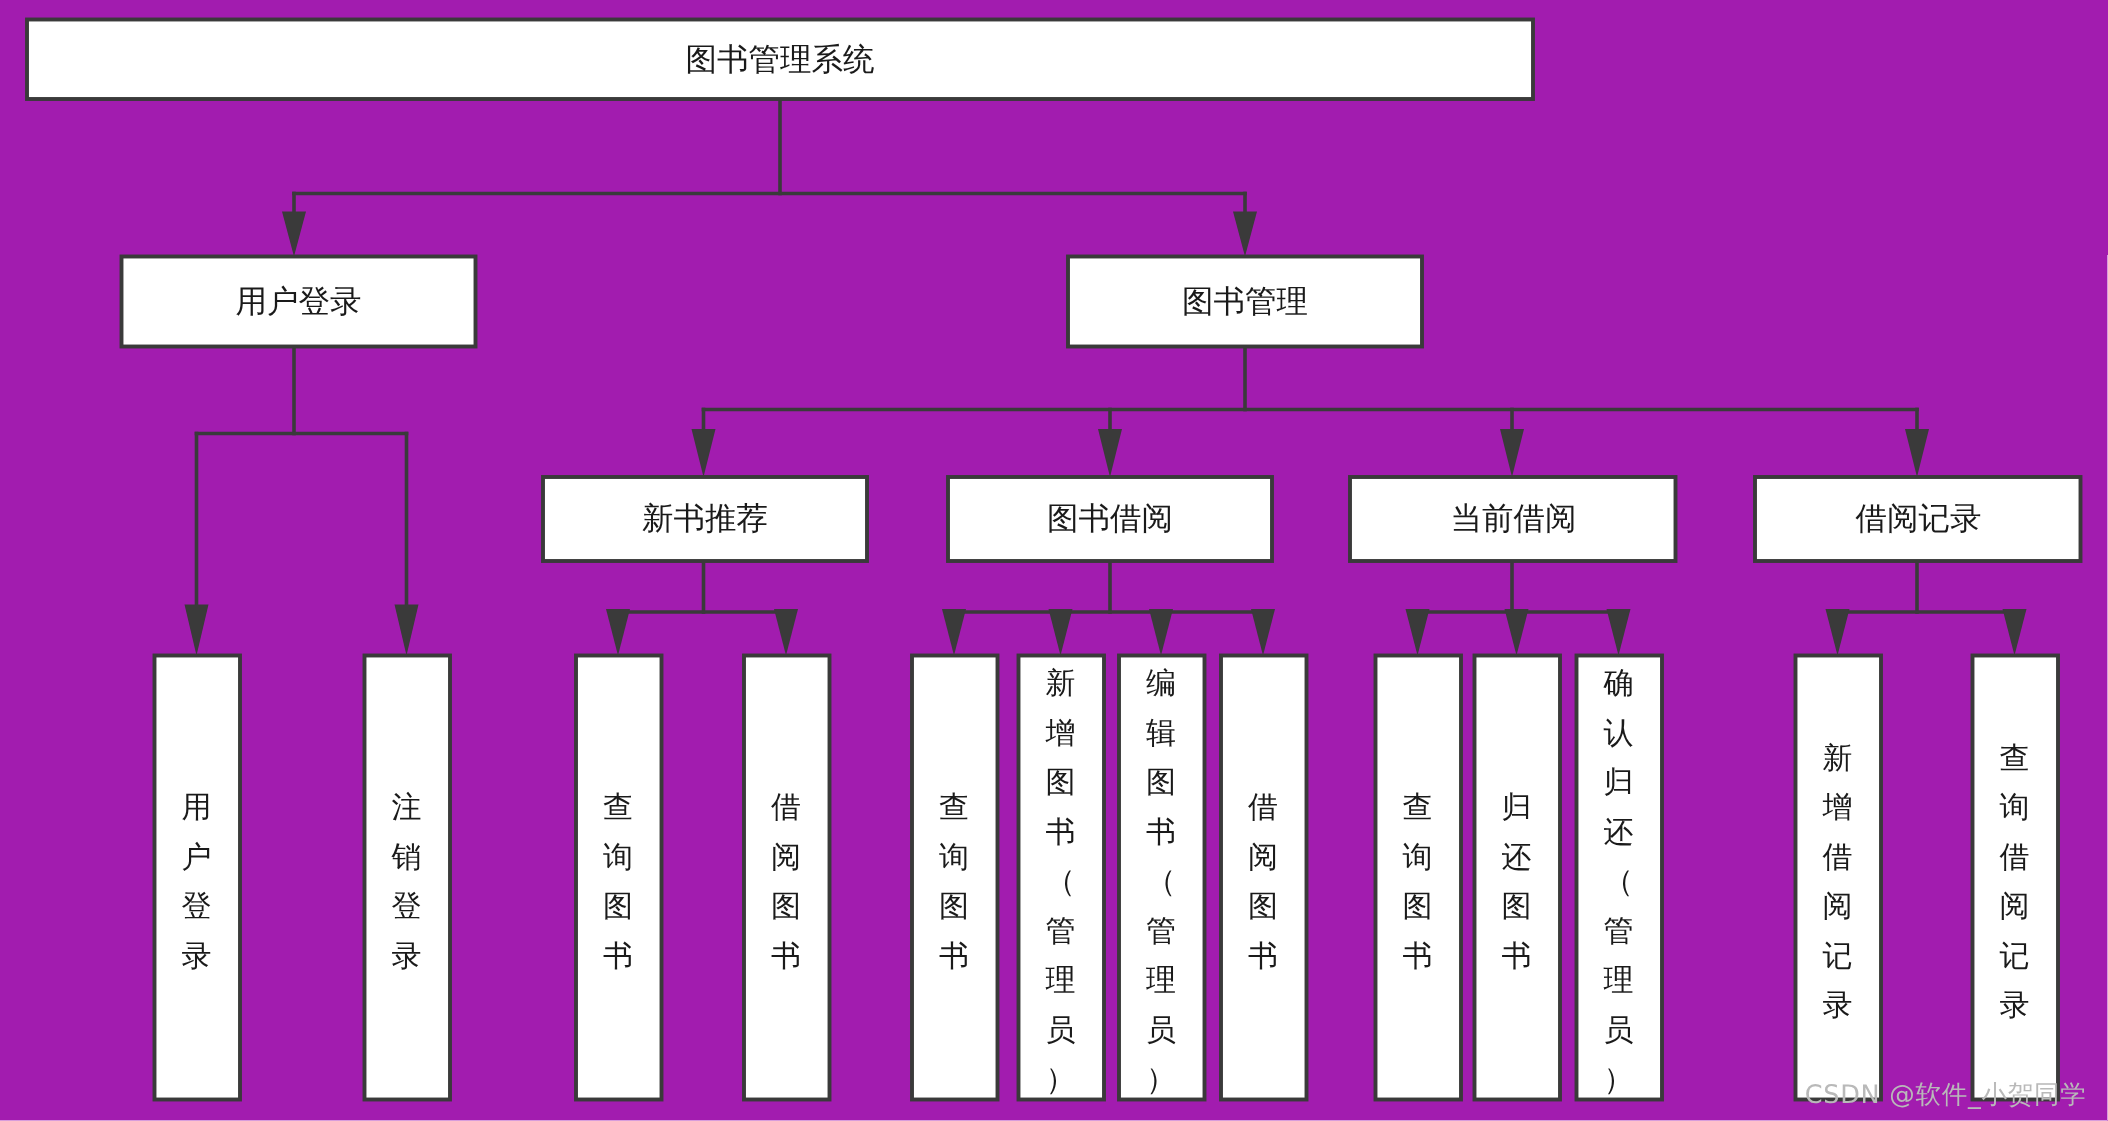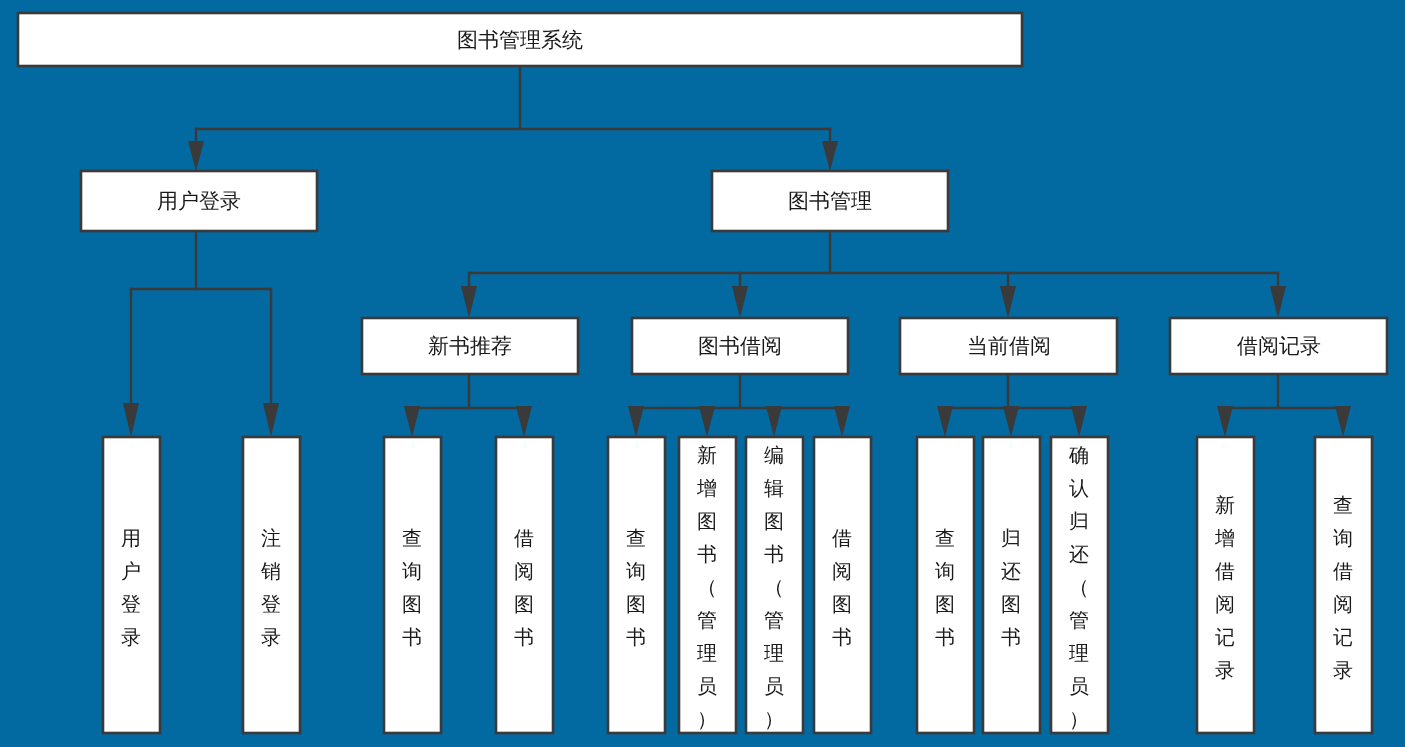--- a/index.html
+++ b/index.html
@@ -8,21 +8,21 @@
     padding: 0;
     background: #ffffff;
   }
   body {
     font-family: "DejaVu Sans", "Liberation Sans", sans-serif;
   }
   #diagram-root {
     position: relative;
     width: 1405px;
     height: 747px;
-    background: #0369a1;
+    background: #a21caf;
     overflow: hidden;
   }
   svg#tree-svg {
     position: absolute;
     left: 0;
     top: 0;
     width: 1405px;
     height: 747px;
     display: block;
   }
@@ -227,14 +227,15 @@
       <rect class="node-box" x="1197" y="437" width="57" height="296"></rect>
       <text class="node-label-v vtext" x="1225" y="0"><tspan x="1225" y="511.74" text-anchor="middle">新</tspan><tspan x="1225" y="544.74" text-anchor="middle">增</tspan><tspan x="1225" y="577.74" text-anchor="middle">借</tspan><tspan x="1225" y="610.74" text-anchor="middle">阅</tspan><tspan x="1225" y="643.74" text-anchor="middle">记</tspan><tspan x="1225" y="676.74" text-anchor="middle">录</tspan></text>
     </g>
     <g>
       <rect class="node-box" x="1315" y="437" width="57" height="296"></rect>
       <text class="node-label-v vtext" x="1343" y="0"><tspan x="1343" y="511.74" text-anchor="middle">查</tspan><tspan x="1343" y="544.74" text-anchor="middle">询</tspan><tspan x="1343" y="577.74" text-anchor="middle">借</tspan><tspan x="1343" y="610.74" text-anchor="middle">阅</tspan><tspan x="1343" y="643.74" text-anchor="middle">记</tspan><tspan x="1343" y="676.74" text-anchor="middle">录</tspan></text>
     </g>
 
   </svg>
 
+  <div class="watermark-text">CSDN @软件_小贺同学</div>
 
 </div>
 
 </body></html>

